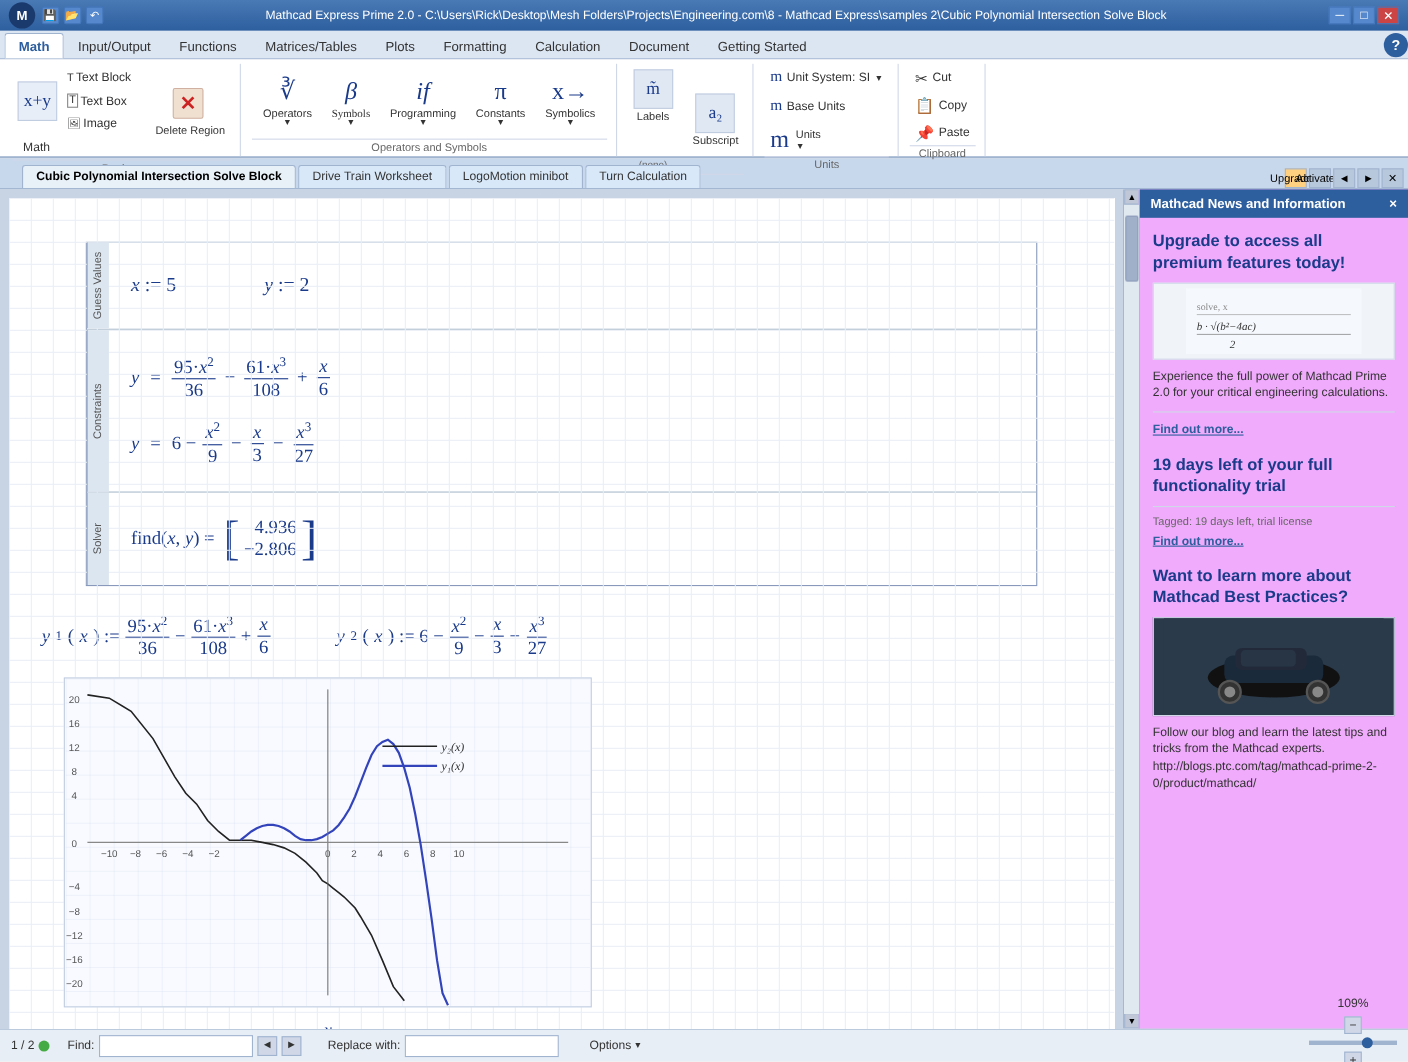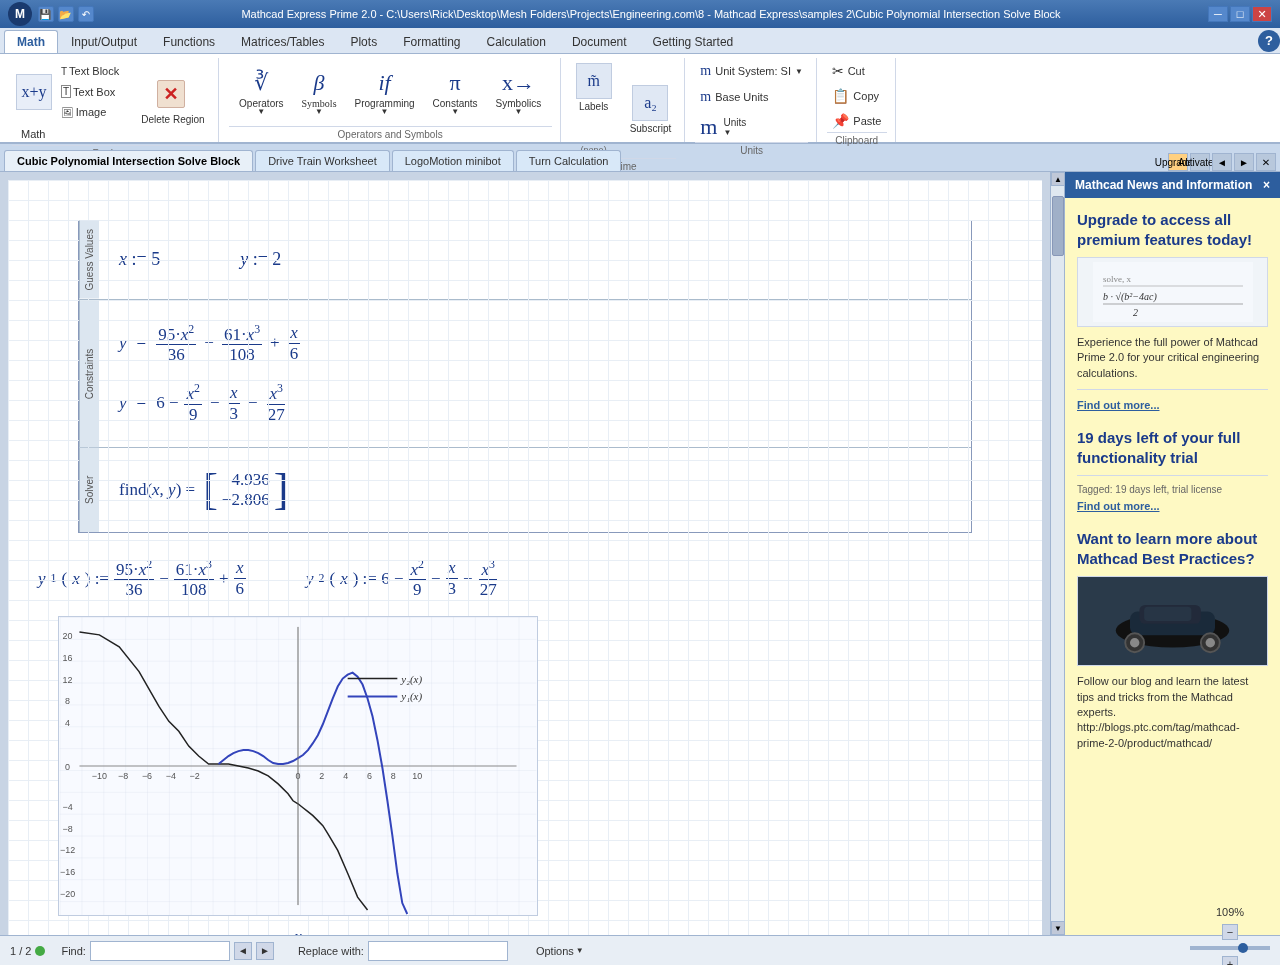--- a/index.html
+++ b/index.html
@@ -125,21 +125,21 @@
       margin-left: auto;
       align-self: center;
     }
 
     
     .doc-tabs {
       height: 28px;
       background: #c8d8ec;
       display: flex;
       align-items: flex-end;
-      padding-left: 4px;
+      padding-left: 20px;
       border-bottom: 1px solid #a0b4d0;
     }
     .doc-tab {
       padding: 4px 12px;
       font-size: 11px;
       cursor: pointer;
       border: 1px solid #a0b4d0;
       border-bottom: none;
       border-radius: 3px 3px 0 0;
       background: #d8e8f8;
@@ -205,22 +205,22 @@
     .math-expr {
       font-family: 'Times New Roman', serif;
       font-size: 16px;
       color: #1a3a8a;
       margin: 8px 0;
       display: inline-block;
     }
 
     
     .news-panel {
-      width: 216px;
-      background: #fef9c3;
+      width: 245px;
+      background: #f0abfc;
       border-left: 1px solid #a0b4d0;
       display: flex;
       flex-direction: column;
       overflow: hidden;
     }
     .news-panel-header {
       background: #2d5e9e;
       color: white;
       padding: 6px 10px;
       font-size: 12px;

